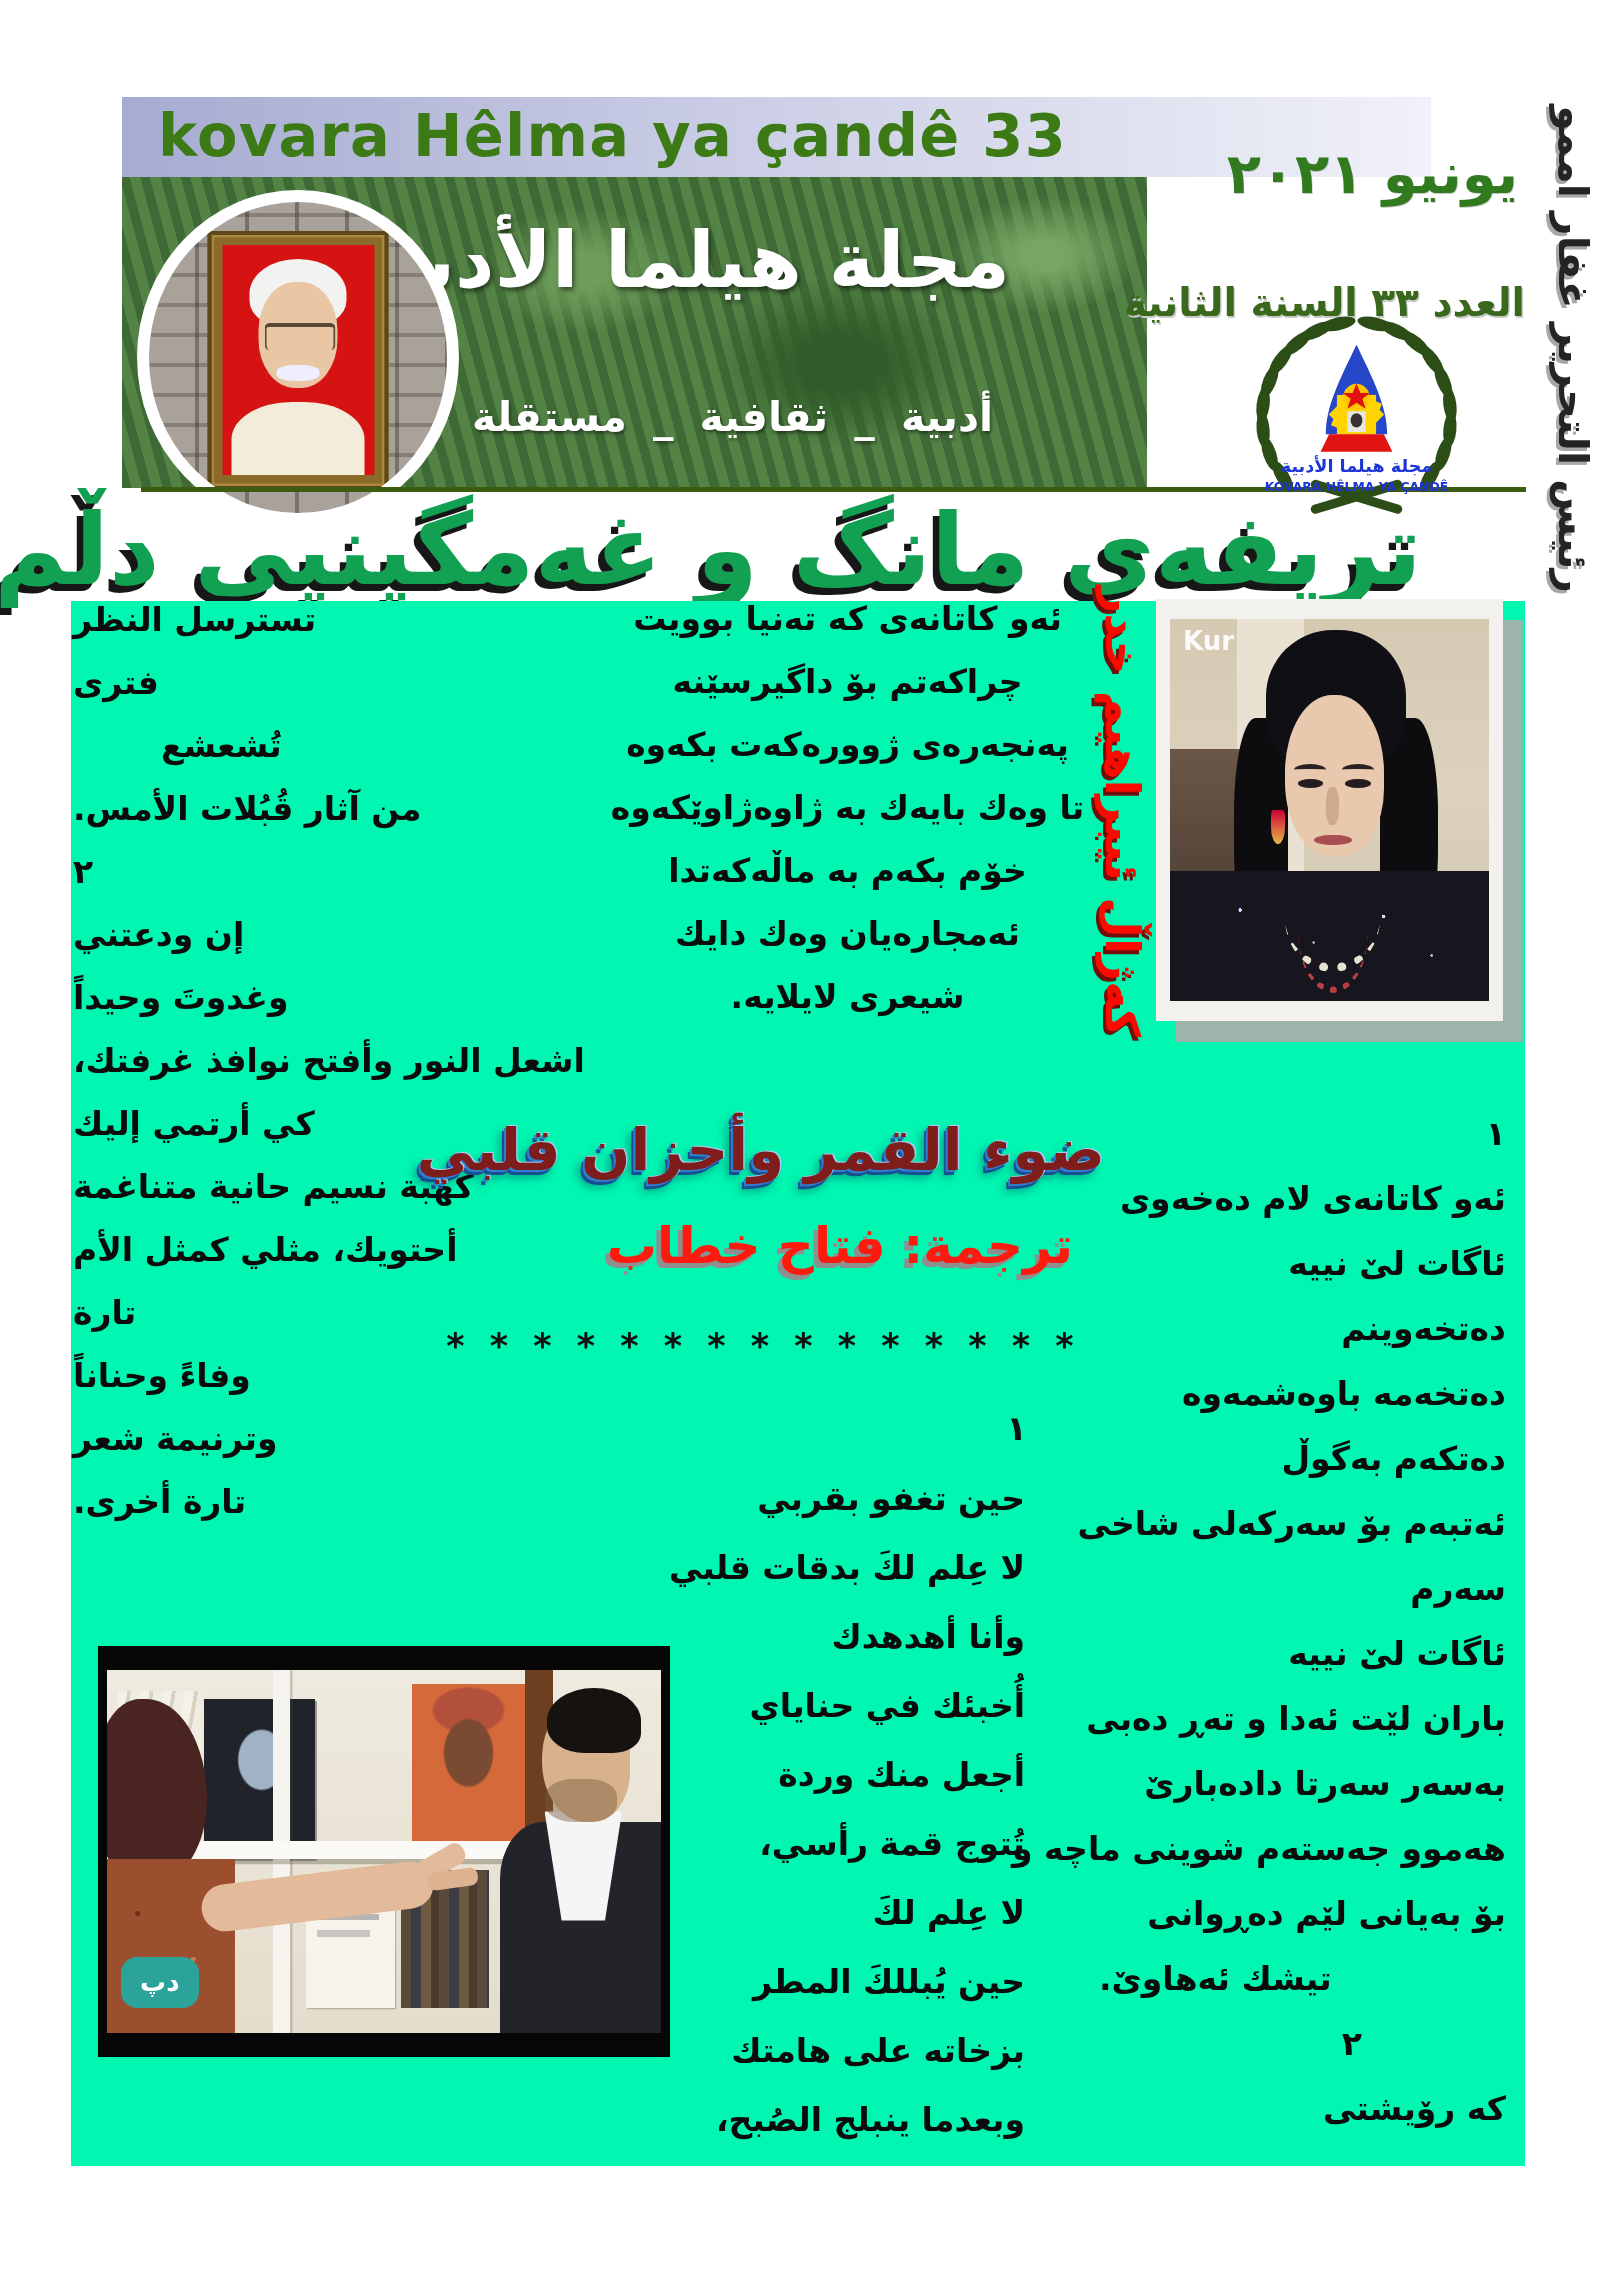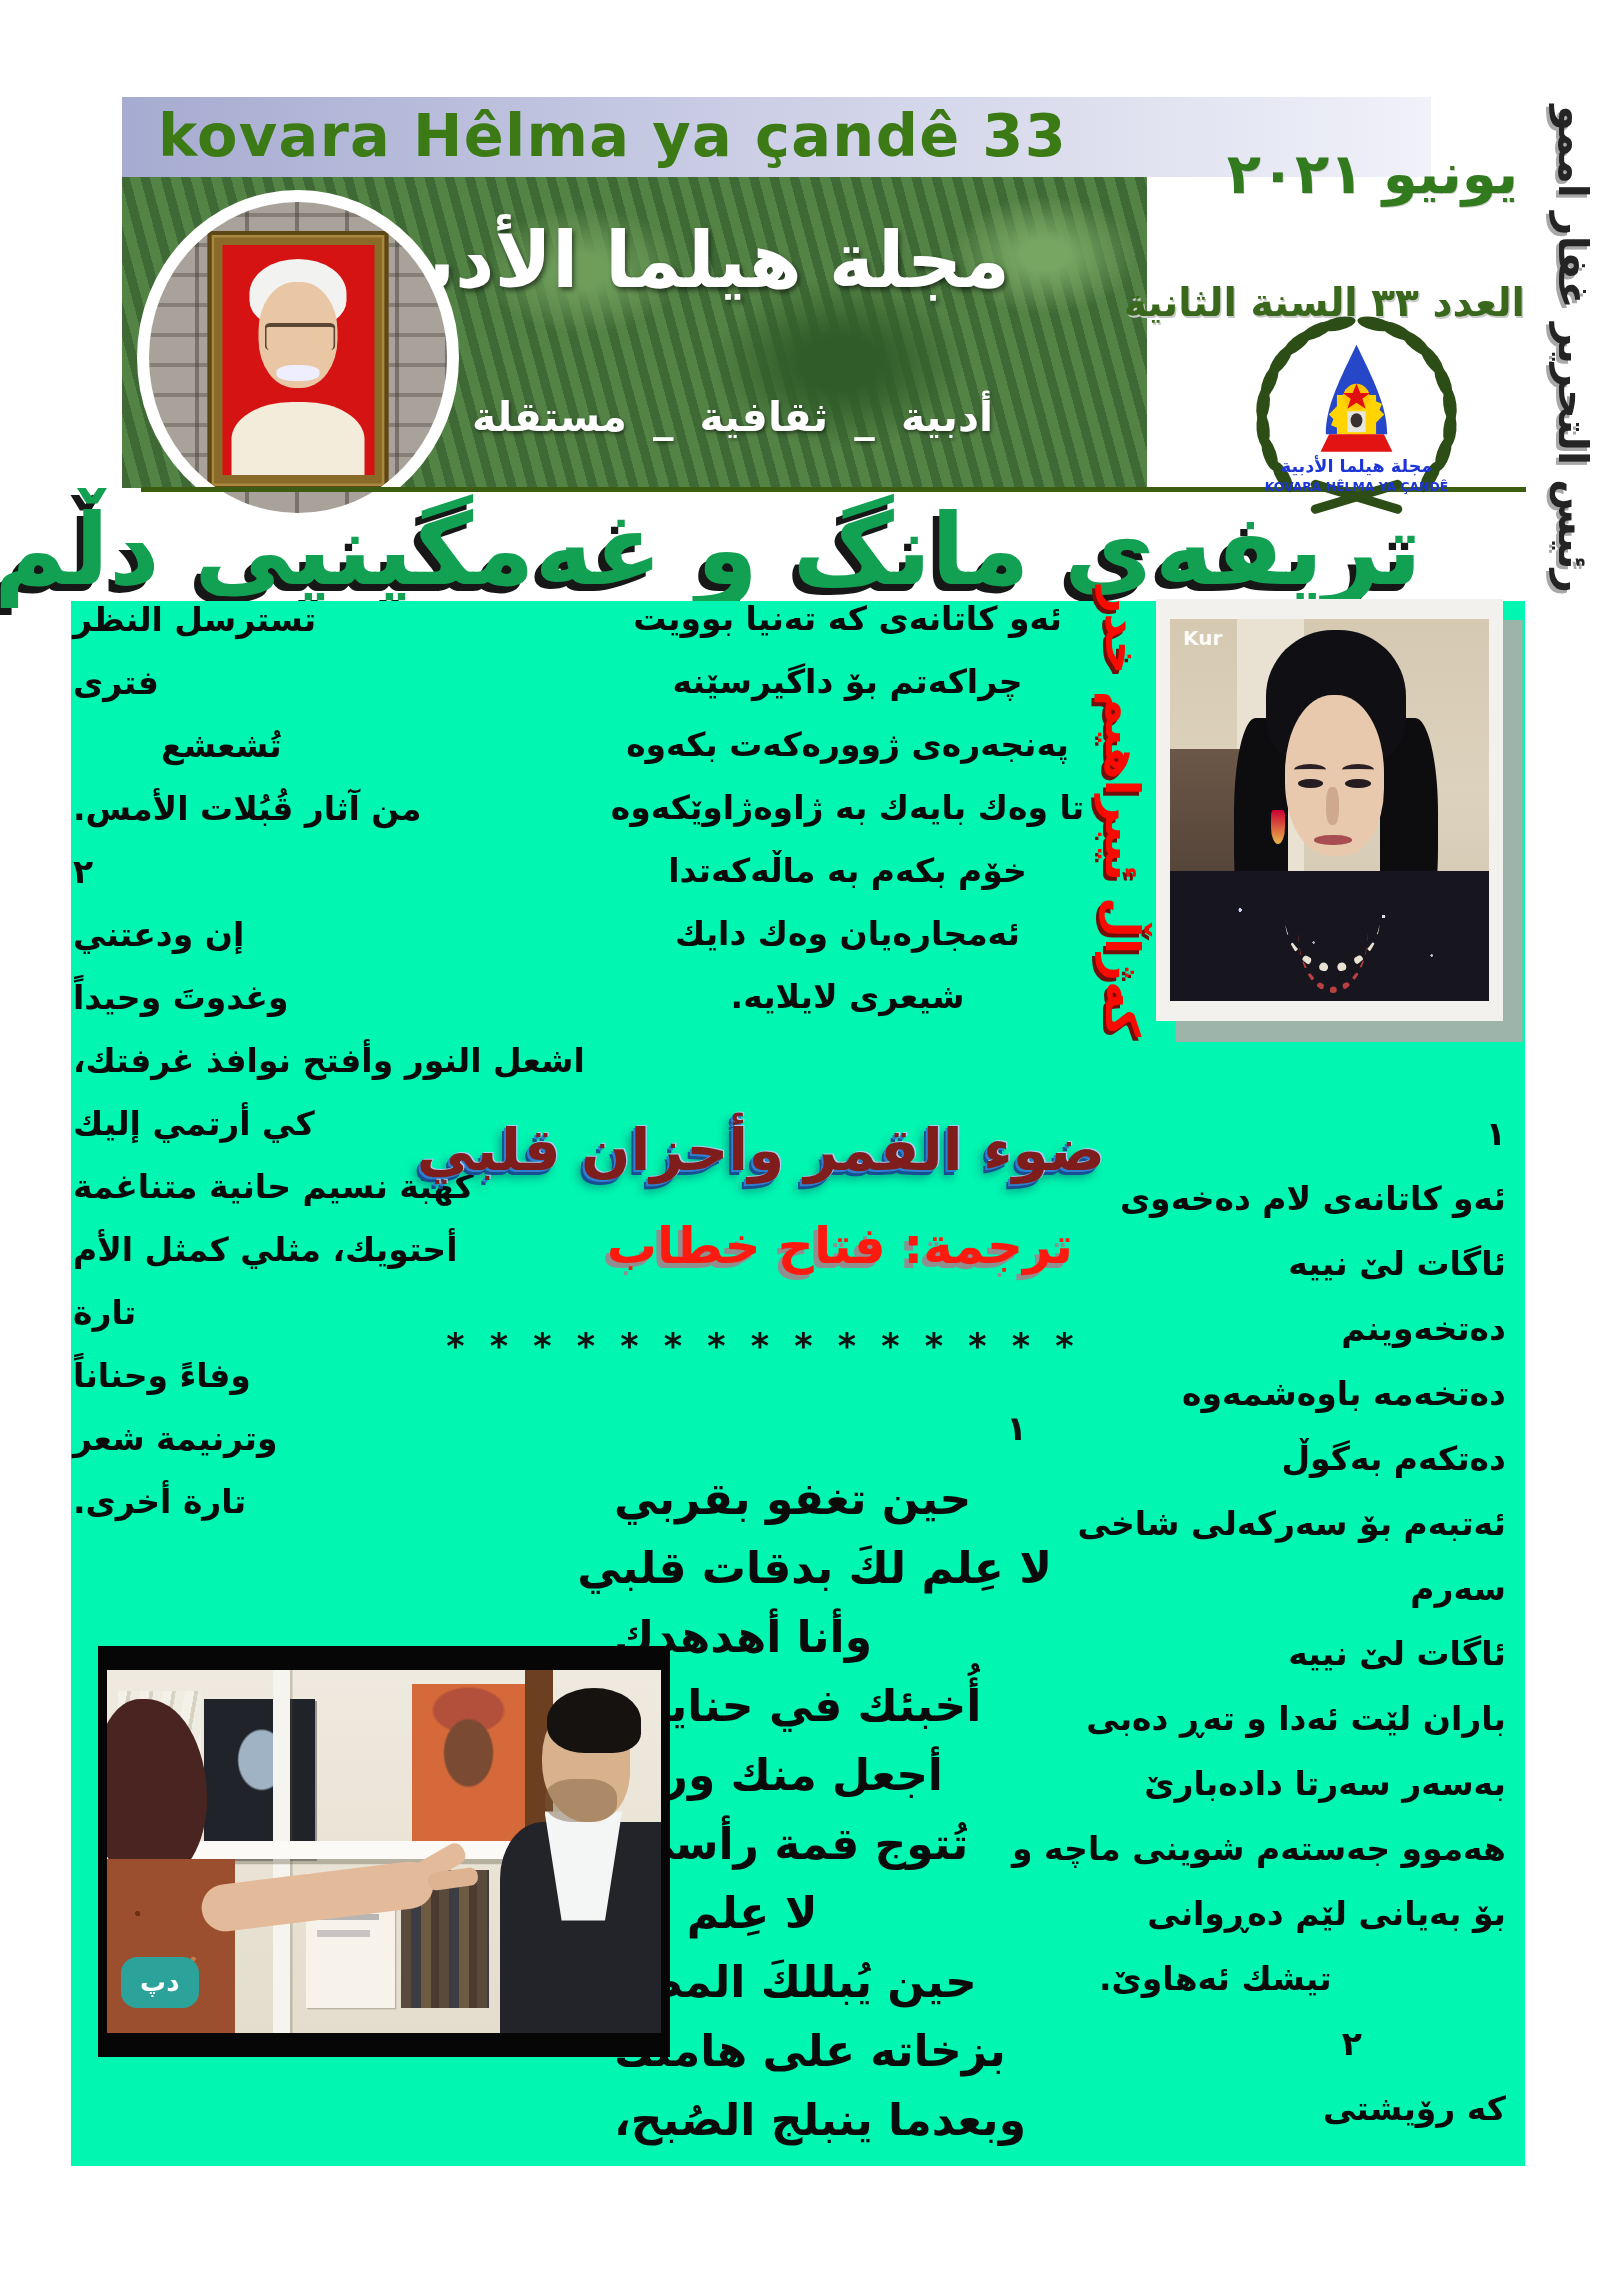--- a/index.html
+++ b/index.html
@@ -60,42 +60,42 @@
   .main-title{left:262px;top:492px;width:1160px;text-align:right;direction:rtl;font-size:99px;
      font-weight:bold;color:#12a153;white-space:nowrap;text-shadow:-6.5px 7.2px 0 #171717;}
 
   .green-box{left:71px;top:601px;width:1454px;height:1565px;background:#00f6b1;}
 
   .col{direction:rtl;font-weight:bold;color:#0b0b0b;}
   .col div{white-space:nowrap;}
   .col-left{left:73px;top:588px;width:523px;font-size:33px;line-height:63px;text-align:left;}
   .col-left .ind{padding-left:88px;}
   .col-midk{left:602px;top:587px;width:491px;font-size:33px;line-height:63px;text-align:center;}
-  .col-mida{left:614px;top:1464px;width:438px;font-size:44px;line-height:69px;text-align:left;}
+  .col-mida{left:587px;top:1464px;width:438px;font-size:33px;line-height:69px;text-align:right;}
   .col-right{left:1099px;top:1101px;width:407px;font-size:33px;line-height:65px;text-align:right;}
   .col-right .tl{text-align:left;}
   .col-right .ind-r{margin-right:144px;}
 
   .blue-title{left:582px;top:1116px;width:523px;text-align:center;direction:rtl;font-size:58px;font-weight:bold;
      color:#7f1d1d;white-space:nowrap;
      text-shadow:1.3px -1.3px 0 #a7cdf4,-2px 2px 0 #2f7fd1,-3.9px 4.6px 0 #174f91,-5.9px 6.5px 9.2px rgba(10,40,80,.45);}
   .red-credit{left:648px;top:1217px;width:425px;text-align:center;direction:rtl;font-size:50px;font-weight:bold;
      color:#ff1a10;white-space:nowrap;text-shadow:-4.6px 5.2px 0 #8f8f8f;}
   .stars{left:635px;top:1326px;width:445px;text-align:center;font-size:35px;font-weight:bold;color:#111;
      letter-spacing:6.5px;white-space:nowrap;}
   .mid-num{left:929px;top:1408px;width:98px;text-align:right;font-size:34px;font-weight:bold;color:#111;}
 
   
   .wphoto{left:1156px;top:599px;width:347px;height:422px;background:#f2f1ed;
      box-shadow:19.6px 21px 0 #9cb4aa;padding:19.6px 14.4px;box-sizing:border-box;}
   .winner{position:relative;width:100%;height:100%;overflow:hidden;
      background:linear-gradient(180deg,#d5c9b2 0%,#ddd2bd 45%,#cdc2ab 100%);}
   .winner .win-band{position:absolute;left:21%;top:0;width:21%;height:70%;background:#e9e2d2;}
   .winner .dark-col{position:absolute;left:0;top:34%;width:23%;height:66%;background:linear-gradient(180deg,#6b5747,#3f332b);}
-  .winner .wm{position:absolute;left:4%;top:2%;color:rgba(255,255,255,.92);font-weight:bold;font-size:20px;font-family:"DejaVu Sans",sans-serif;}
+  .winner .wm{position:absolute;left:4%;top:2%;color:rgba(255,255,255,.92);font-weight:bold;font-size:26px;font-family:"DejaVu Sans",sans-serif;}
   .winner .wm2{position:absolute;left:40%;top:2.5%;color:rgba(255,255,255,.8);font-weight:bold;font-size:26px;}
   .hairL{position:absolute;left:20%;top:26%;width:17%;height:62%;background:#0d0d10;border-radius:40% 30% 30% 45%;}
   .hairR{position:absolute;left:66%;top:26%;width:18%;height:62%;background:#0d0d10;border-radius:30% 40% 45% 30%;}
   .wrap{position:absolute;left:30%;top:3%;width:44%;height:36%;background:#101014;border-radius:48% 48% 36% 36%;}
   .wface{position:absolute;left:36%;top:20%;width:31%;height:42%;background:#e8c9ae;border-radius:48% 48% 42% 46%;}
   .brow{position:absolute;width:10%;height:6.5px;border-top:5.2px solid #2a2025;border-radius:50%;}
   .browL{left:39%;top:38%;} .browR{left:54%;top:38%;}
   .eye{position:absolute;width:8%;height:8.5px;background:#241c20;border-radius:50%;}
   .eyeL{left:40%;top:42%;} .eyeR{left:55%;top:42%;}
   .wnose{position:absolute;left:49%;top:44%;width:4%;height:10%;background:rgba(160,110,80,.35);border-radius:40%;}

